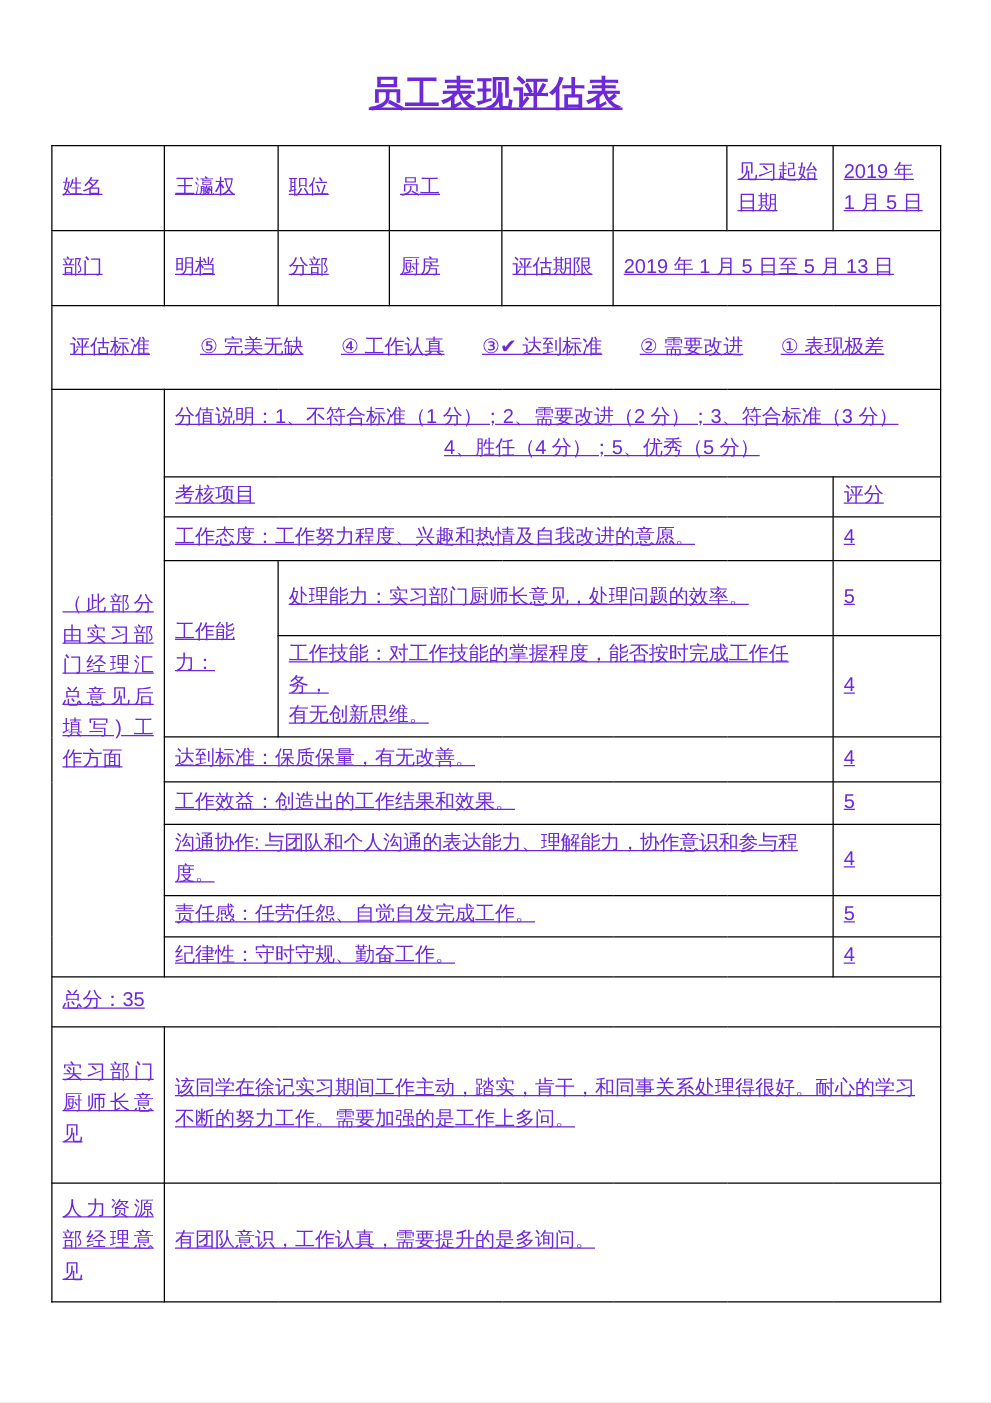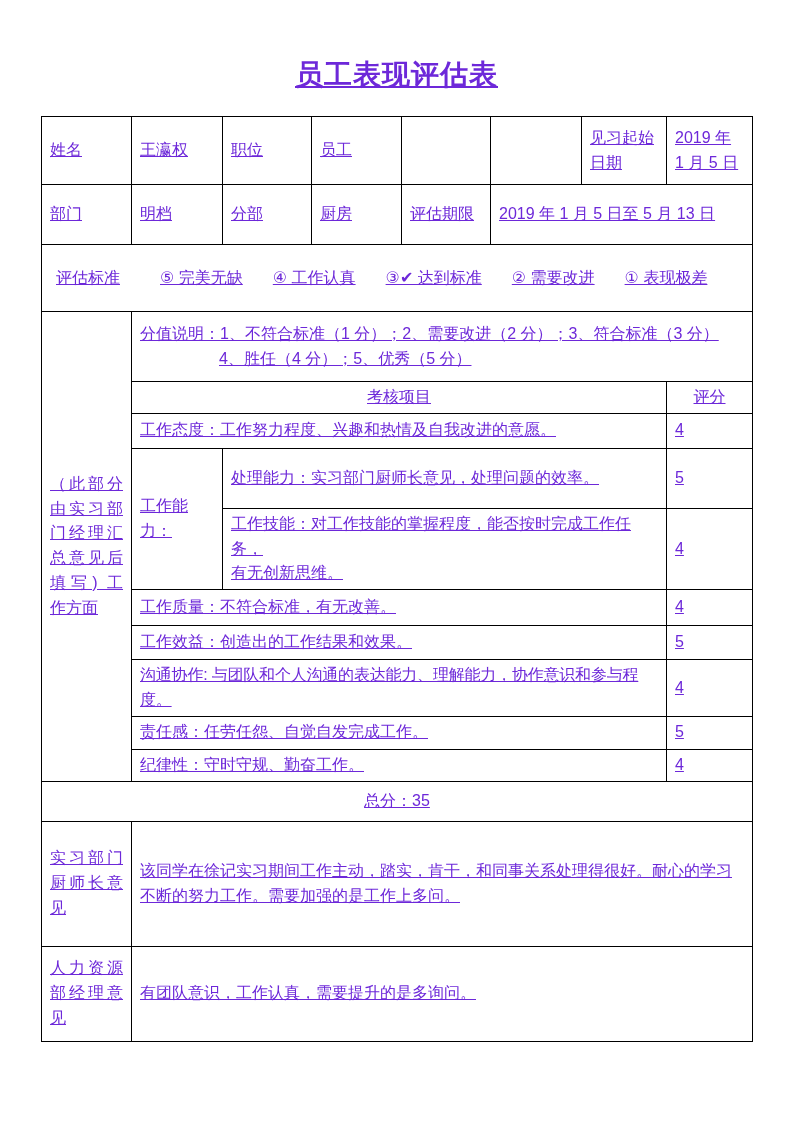--- a/index.html
+++ b/index.html
@@ -46,21 +46,21 @@
   tr.r-sub2    { height: 66px; }
   tr.r-quality { height: 36px; }
   tr.r-eff     { height: 34px; }
   tr.r-comm    { height: 36px; }
   tr.r-resp    { height: 33px; }
   tr.r-disc    { height: 30px; }
   tr.r-total   { height: 40px; }
   tr.r-chef    { height: 125px; }
   tr.r-hr      { height: 95px; }
 
-  td.center { text-align: center; }
+  td.center { text-align: left; }
   td.section-label {
     text-align: justify;
     line-height: 1.9;
     padding: 4px 9px;
   }
   td.comment-label {
     text-align: justify;
     line-height: 1.9;
     padding: 4px 9px;
   }
@@ -68,21 +68,21 @@
   td.prewrap { white-space: pre-line; }
   td.tight { font-size: 15px; letter-spacing: -0.2px; }
 
   .criteria-flex {
     display: flex;
     align-items: center;
     gap: 30px;
     padding-left: 6px;
   }
   .criteria-flex .crit-label { margin-right: 10px; }
-  .note-line2 { padding-left: 79px; }
+  .note-line2 { padding-left: 79px; text-align: center; }
 </style>
 </head>
 <body>
 
 <div class="page">
 
   <div class="doc-title">员工表现评估表</div>
 
   <table class="eval">
     <colgroup>
@@ -153,21 +153,21 @@
       <td colspan="5">处理能力：实习部门厨师长意见，处理问题的效率。</td>
       <td class="score-cell">5</td>
     </tr>
     <tr class="r-sub2">
       <td colspan="5" class="prewrap">工作技能：对工作技能的掌握程度，能否按时完成工作任务，
 有无创新思维。</td>
       <td class="score-cell">4</td>
     </tr>
 
     <tr class="r-quality">
-      <td colspan="6">工作质量：不符合标准，有无改善。</td>
+      <td colspan="6">达到标准：保质保量，有无改善。</td>
       <td class="score-cell">4</td>
     </tr>
     <tr class="r-eff">
       <td colspan="6">工作效益：创造出的工作结果和效果。</td>
       <td class="score-cell">5</td>
     </tr>
     <tr class="r-comm">
       <td colspan="6" class="tight">沟通协作: 与团队和个人沟通的表达能力、理解能力，协作意识和参与程度。</td>
       <td class="score-cell">4</td>
     </tr>

